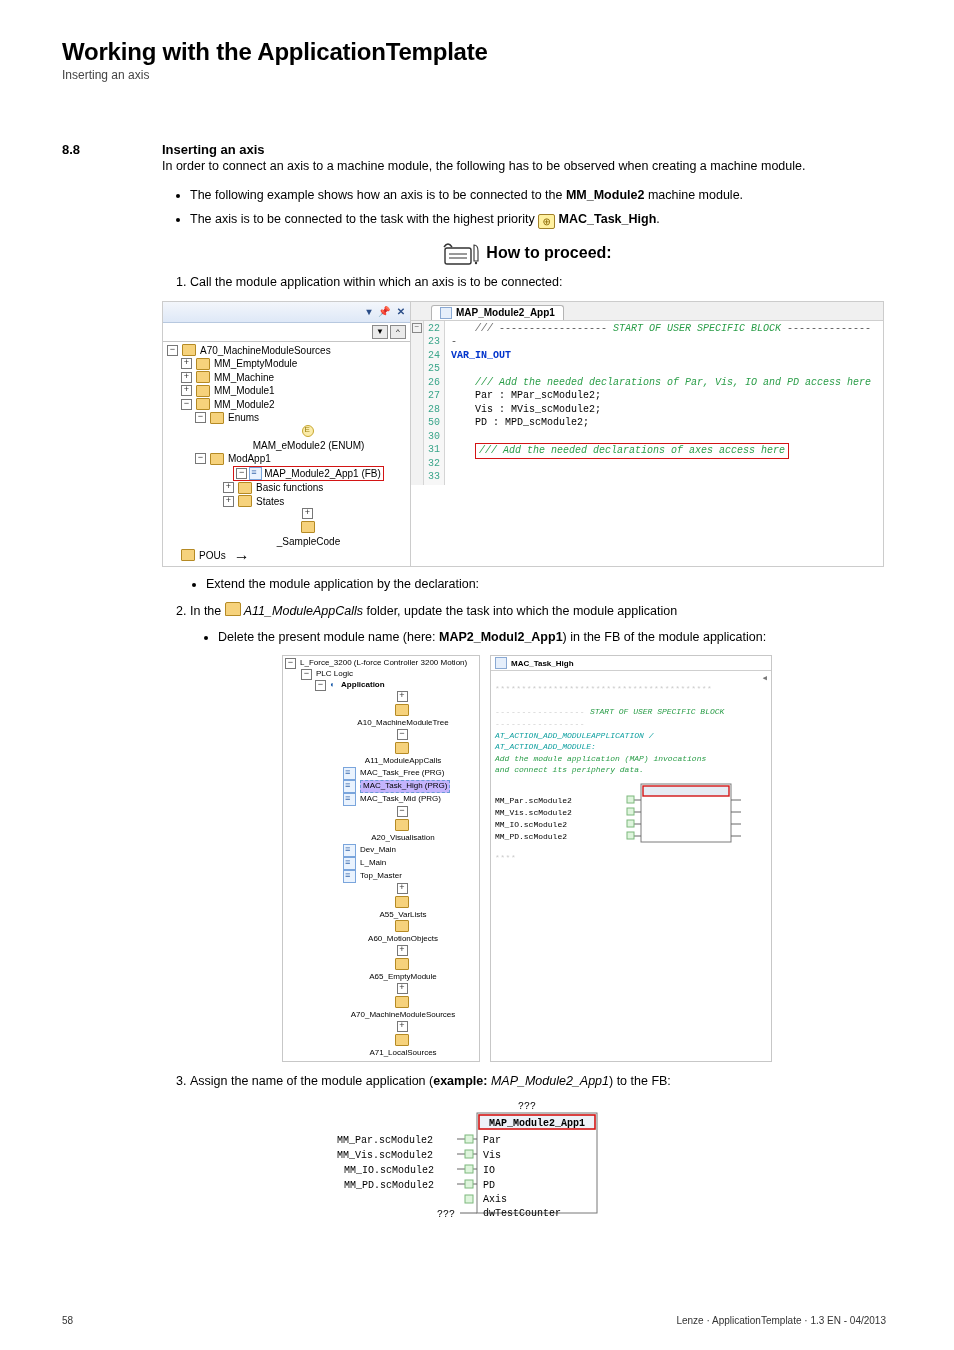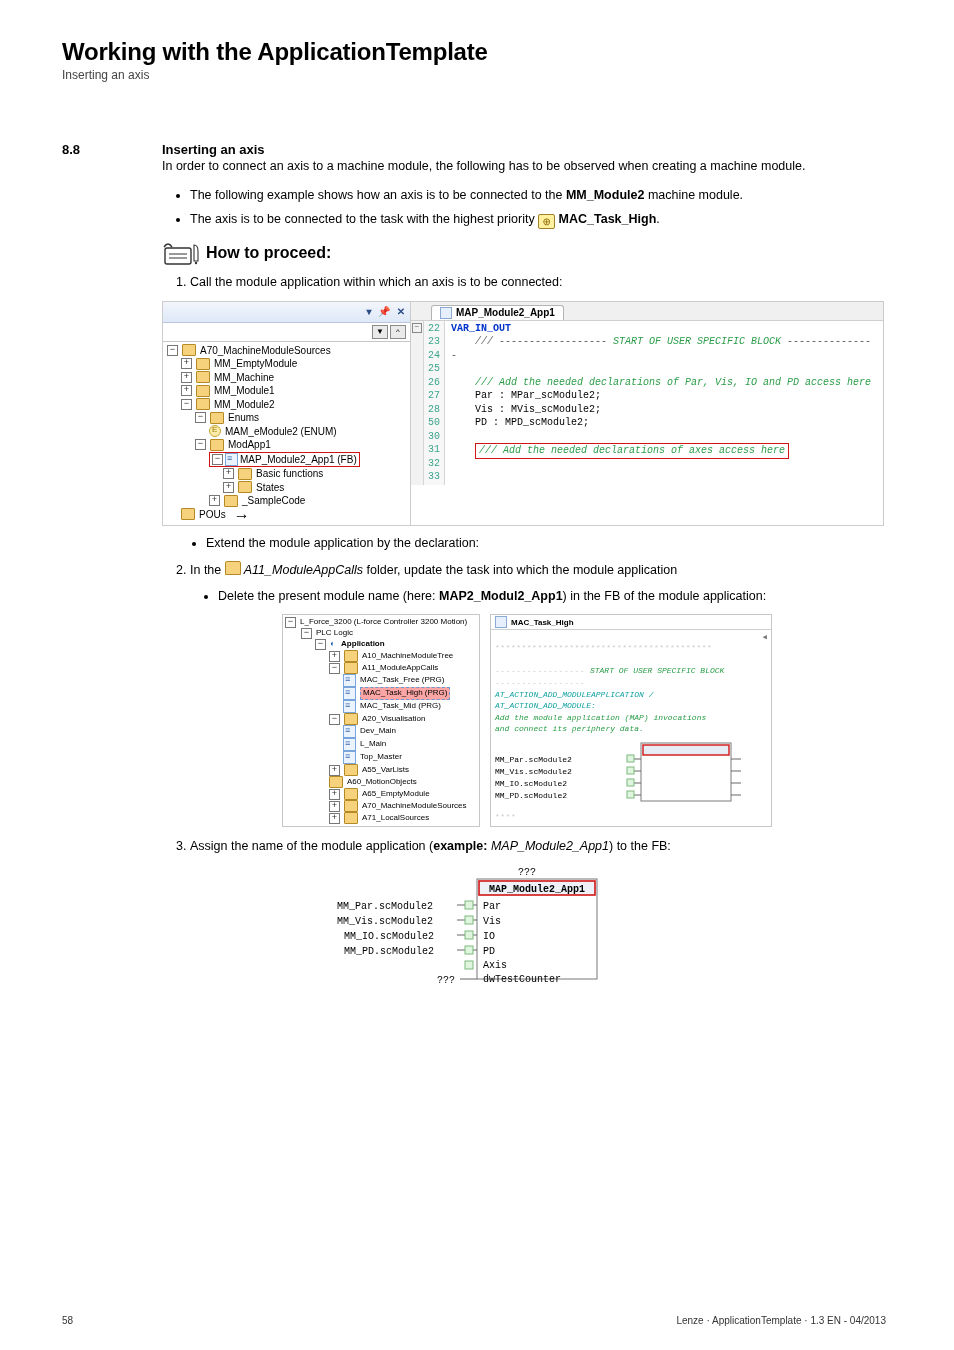--- a/index.html
+++ b/index.html
@@ -89,20 +89,21 @@
     border: 1px solid #b58a24;
     border-radius: 2px 2px 0 0;
     vertical-align: -1px;
     position: relative;
   }
   .proceed-row {
     display: flex;
     align-items: center;
     gap: 0;
     margin: 10px 0 6px 100px;
+    justify-content: center;
   }
   .proceed-icon {
     display: inline-block;
     width: 44px;
     height: 28px;
     position: relative;
   }
   .proceed-icon svg { width: 44px; height: 28px; }
   .bold { font-weight: 700; }
   .italic { font-style: italic; }
@@ -156,21 +157,21 @@
   .tree-row { white-space: nowrap; padding-left: 0; display:flex; align-items:center; gap:2px;}
   .plusminus {
     display:inline-block; width:9px; height:9px;
     border:1px solid #777; font-size:9px; line-height:7px;
     text-align:center; background:#fff; color:#333;
     margin-right:2px;
   }
   .pad0 { padding-left: 2px; }
   .pad1 { padding-left: 16px; }
   .pad2 { padding-left: 30px; }
-  .pad3 { padding-left: 44px; }
+  .pad3 { padding-left: 44px; flex-direction: column; }
   .pad4 { padding-left: 58px; }
   .i-folder { display:inline-block; width:12px; height:10px; background:#f6d27c; border:1px solid #b58a24; border-radius:1px; margin-right:2px;}
   .i-enum { display:inline-block; width:10px; height:10px; background:#fbecaa; border:1px solid #c8a732; border-radius:50%; margin-right:2px; position:relative;}
   .i-enum::after{content:"E"; position:absolute; left:2px; top:-1px; font-size:8px; color:#9a7e10;}
   .i-fb { display:inline-block; width:11px; height:11px; background:#eaf3fe; border:1px solid #7aa5dc; margin-right:2px; position:relative;}
   .i-fb::after{content:"≡"; position:absolute; left:1px; top:-2px; font-size:9px; color:#3b6aac;}
   .red-box-tree { border:1.5px solid #d31414; padding:0 2px; display:inline-flex; align-items:center; }
   .arrow-right-big { font-size:16px; font-weight:bold; line-height:10px; padding-left:6px;}
   .code-panel {
     flex:1;
@@ -237,21 +238,21 @@
     font-size:8px;
     font-family: Tahoma, Arial, sans-serif;
   }
   .sc2-tree {
     width: 192px;
     border:1px solid #c7c7c7;
     padding:2px;
     background:#fff;
     line-height:1.35;
   }
-  .sc2-tree .sel { background:#fca5a5; border:1px dashed #6a99d6; display:inline-block; padding:0 2px;text-align:center;}
+  .sc2-tree .sel { background:#c4b5fd; border:1px dashed #6a99d6; display:inline-block; padding:0 2px;text-align:center;}
   .sc2-code {
     flex:1;
     border:1px solid #c7c7c7;
     background:#fff;
   }
   .sc2-tab { border-bottom:1px solid #cfcfcf; padding:1px 4px; font-weight:700; display:flex; gap:4px; align-items:center;}
   .sc2-body { font-family:"Courier New", monospace; padding:2px 4px; line-height:1.45; color:#777;}
   .sc2-body .cmt { color:#2a9d48; font-style:italic;}
   .sc2-body .at  { color:#10a0a0; font-style:italic;}
   .sc2-body .sep { color:#ccc; letter-spacing:0.5px;}
@@ -426,22 +427,22 @@
             <div>26</div>
             <div>27</div>
           <div>28</div>
             <div>50</div>
             <div>30</div>
           <div>31</div>
             <div>32</div>
             <div>33</div>
         </div>
         <div class="code-lines">
+          <div>&nbsp;&nbsp;&nbsp;&nbsp;<span class="scmt">/// ------------------</span><span class="cmt"> START OF USER SPECIFIC BLOCK </span><span class="scmt"> ---------------</span></div>
           <div><span class="kw">VAR_IN_OUT</span></div>
-          <div>&nbsp;&nbsp;&nbsp;&nbsp;<span class="scmt">/// ------------------</span><span class="cmt"> START OF USER SPECIFIC BLOCK </span><span class="scmt"> ---------------</span></div>
           <div>&nbsp;</div>
           <div>&nbsp;&nbsp;&nbsp;&nbsp;<span class="cmt">/// Add the needed declarations of Par, Vis, IO and PD access here</span></div>
           <div>&nbsp;&nbsp;&nbsp;&nbsp;<span>Par     : MPar_scModule2;</span></div>
           <div>&nbsp;&nbsp;&nbsp;&nbsp;<span>Vis     : MVis_scModule2;</span></div>
           <div>&nbsp;&nbsp;&nbsp;&nbsp;<span>PD      : MPD_scModule2;</span></div>
           <div>&nbsp;</div>
           <div>&nbsp;&nbsp;&nbsp;&nbsp;<span class="red-box-code"><span class="cmt">/// Add the needed declarations of axes access here</span></span></div>
           <div>&nbsp;</div>
         </div>
       </div>

